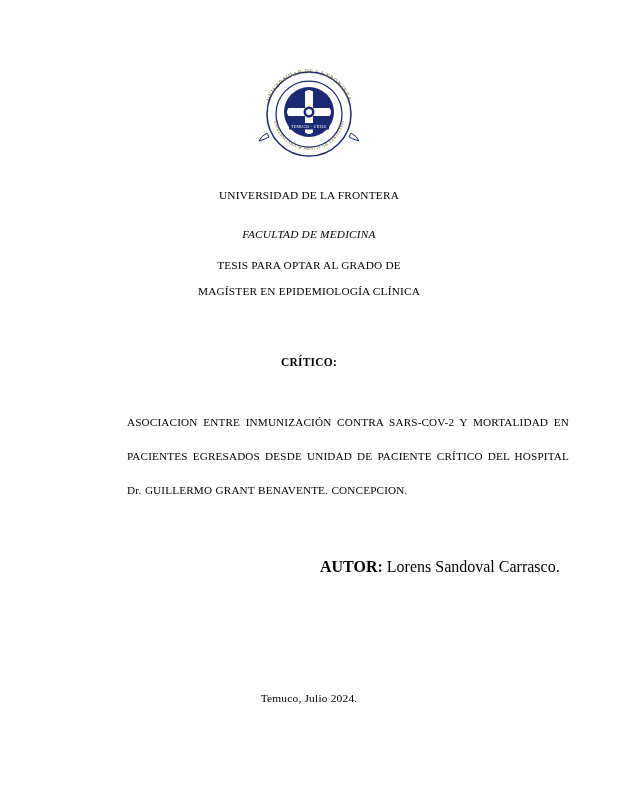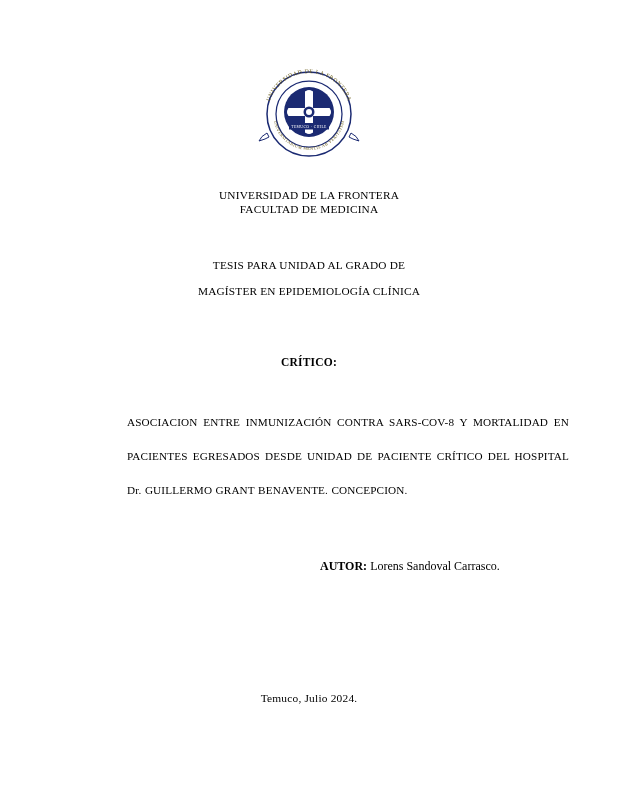--- a/index.html
+++ b/index.html
@@ -45,21 +45,21 @@
     text-align: center;
   }
   .line {
     font-size: 11.3px;
     letter-spacing: 0.2px;
     line-height: 1.0;
     white-space: nowrap;
   }
 
   #univ-block { top: 190px; }
-  #univ-block .line + .line { margin-top: 3px; }
+  #univ-block .line + .line { margin-top: 28px; font-style: italic; }
 
   #degree-block { top: 260px; }
   #degree-block .line + .line { margin-top: 15px; }
 
   #title-label-block { top: 357px; }
   #title-label-block .line {
     font-weight: bold;
     font-size: 11.5px;
   }
 
@@ -76,21 +76,21 @@
     letter-spacing: 0.15px;
     word-spacing: 0.5px;
   }
 
   
   #author-block {
     position: absolute;
     top: 551px;
     left: 320px;
     width: 280px;
-    font-size: 12px;
+    font-size: 16px;
     line-height: 31px;
     text-align: left;
   }
   #author-block b { font-weight: bold; }
 
   #place-date-block { top: 693px; }
   #place-date-block .line { font-size: 11.4px; }
 </style>
 </head>
 <body>
@@ -136,29 +136,29 @@
       </svg>
     </div>
   </div>
 
   <div class="block" id="univ-block">
     <div class="line">UNIVERSIDAD DE LA FRONTERA</div>
     <div class="line">FACULTAD DE MEDICINA</div>
   </div>
 
   <div class="block" id="degree-block">
-    <div class="line">TESIS PARA UNIDAD AL GRADO DE</div>
+    <div class="line">TESIS PARA OPTAR AL GRADO DE</div>
     <div class="line">MAGÍSTER EN EPIDEMIOLOGÍA CLÍNICA</div>
   </div>
 
   <div class="block" id="title-label-block">
     <div class="line">CRÍTICO:</div>
   </div>
 
-  <div id="thesis-title">ASOCIACION ENTRE INMUNIZACIÓN CONTRA SARS-COV-8 Y MORTALIDAD EN PACIENTES EGRESADOS DESDE UNIDAD DE PACIENTE CRÍTICO DEL HOSPITAL Dr. GUILLERMO GRANT BENAVENTE. CONCEPCION.</div>
+  <div id="thesis-title">ASOCIACION ENTRE INMUNIZACIÓN CONTRA SARS-COV-2 Y MORTALIDAD EN PACIENTES EGRESADOS DESDE UNIDAD DE PACIENTE CRÍTICO DEL HOSPITAL Dr. GUILLERMO GRANT BENAVENTE. CONCEPCION.</div>
 
   <div id="author-block">
     <div>
       <b>AUTOR:</b>
       <span>Lorens Sandoval Carrasco.</span>
     </div>
   </div>
 
   <div class="block" id="place-date-block">
     <div class="line">Temuco, Julio 2024.</div>

